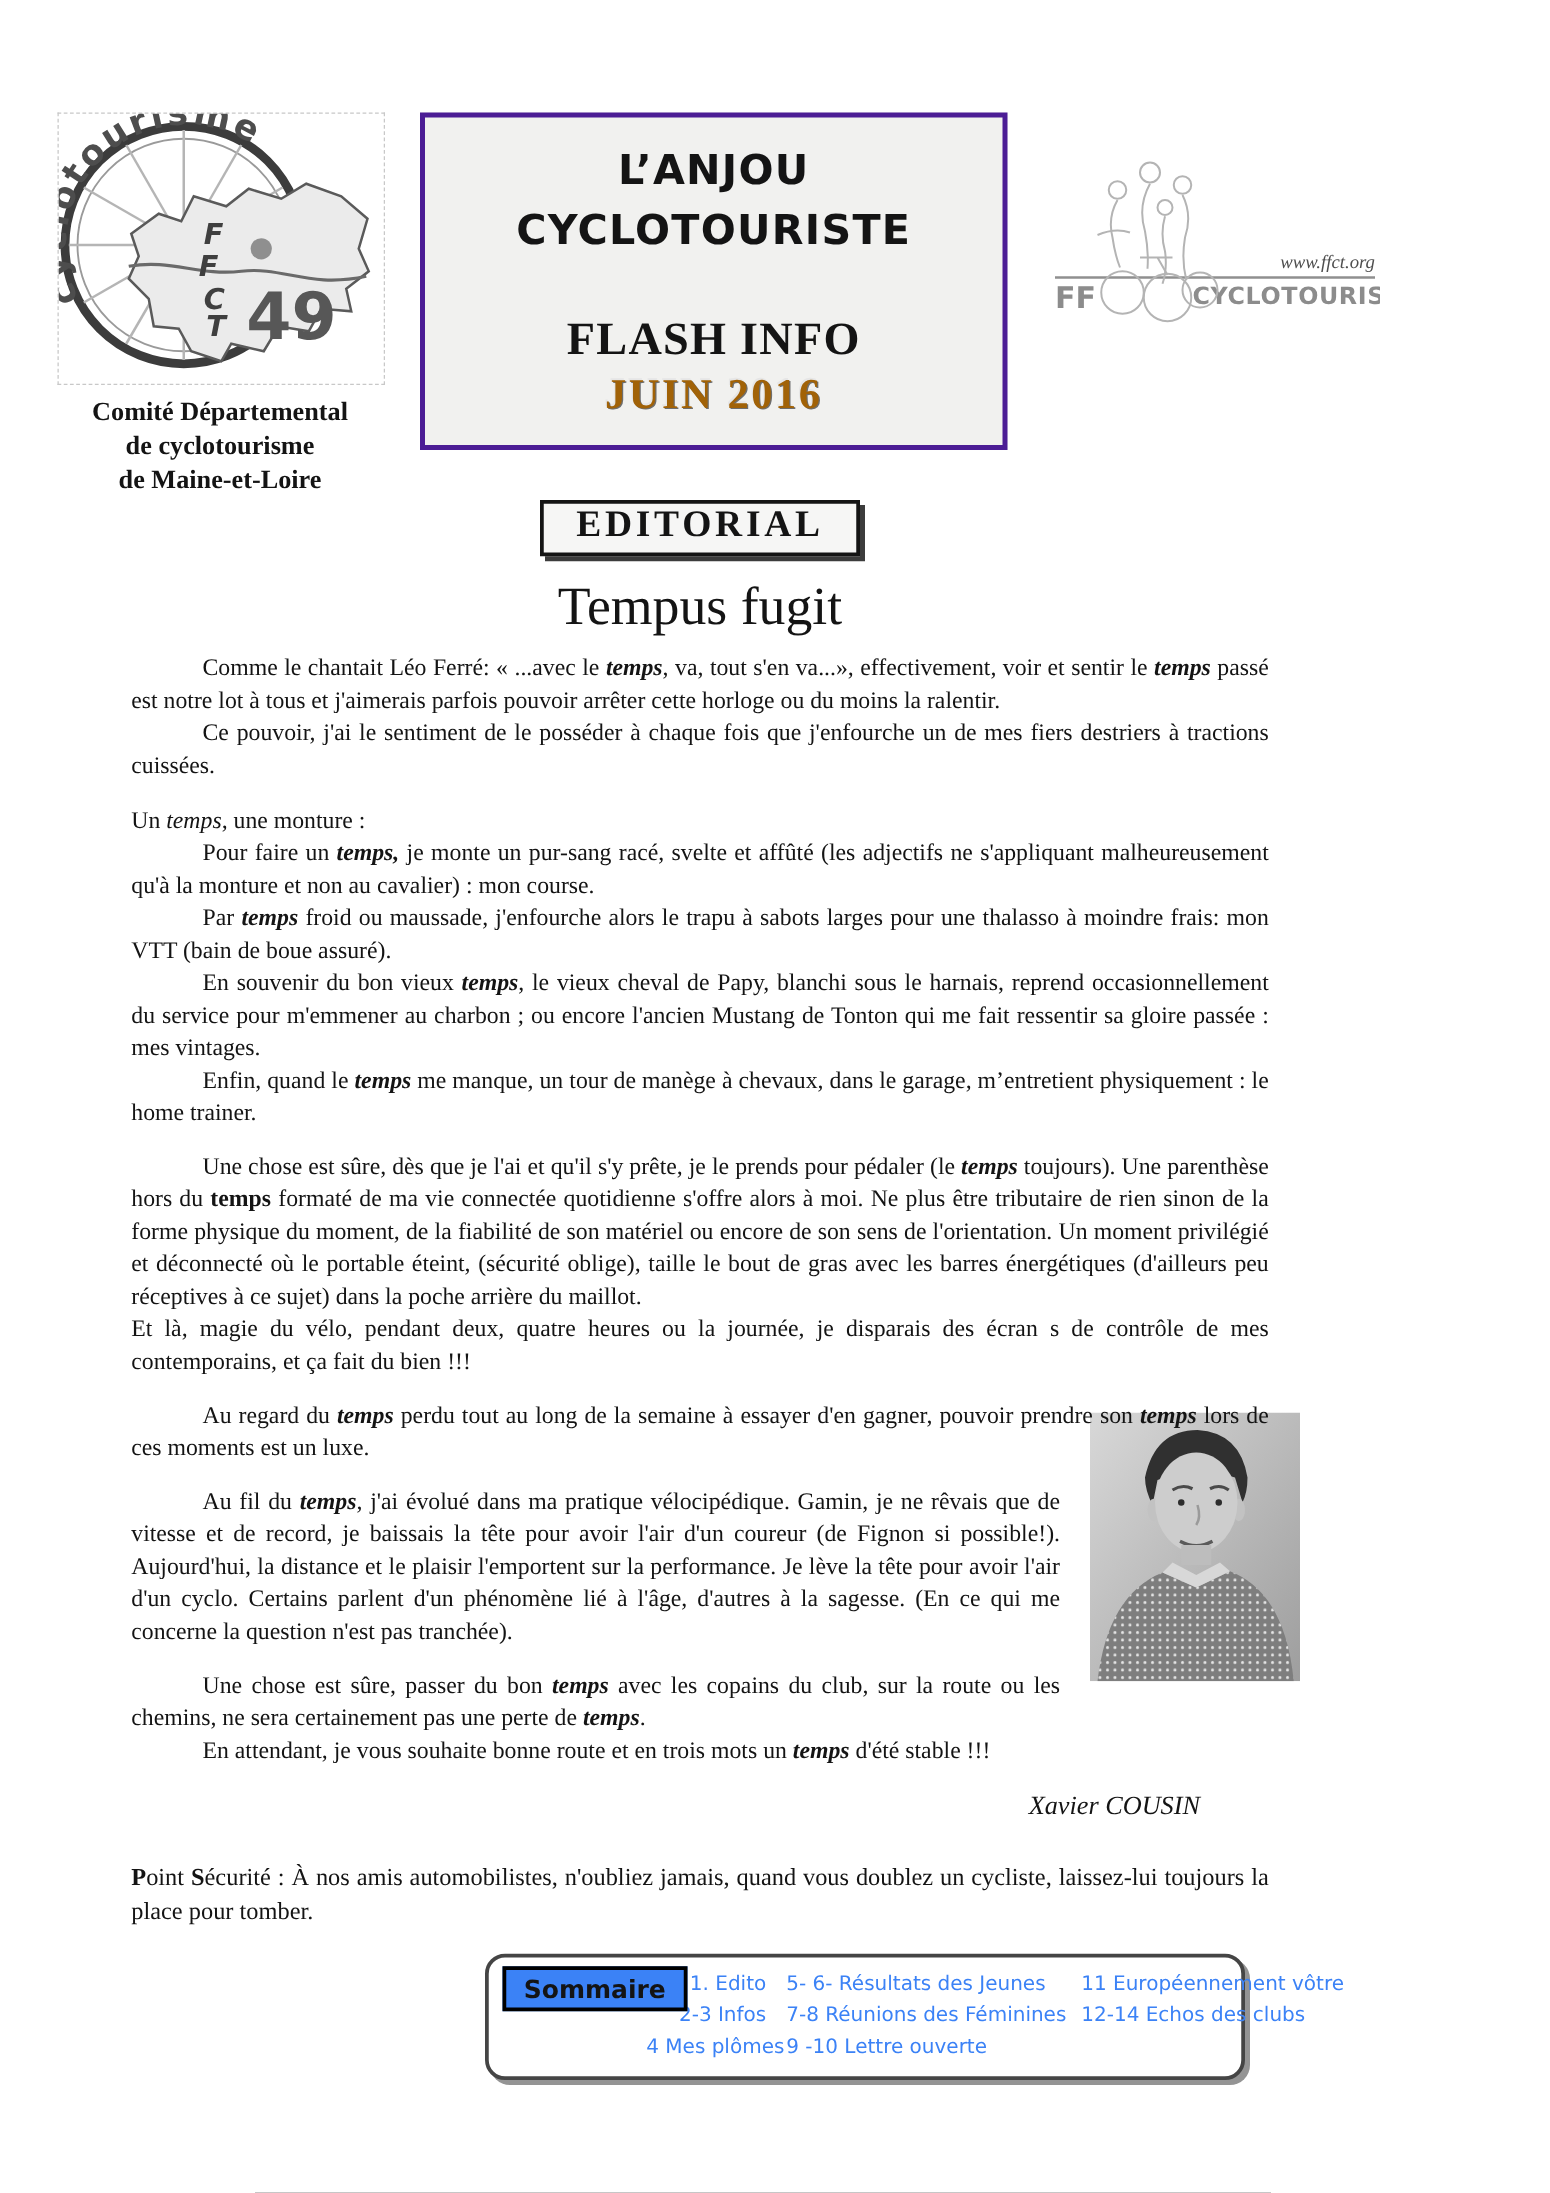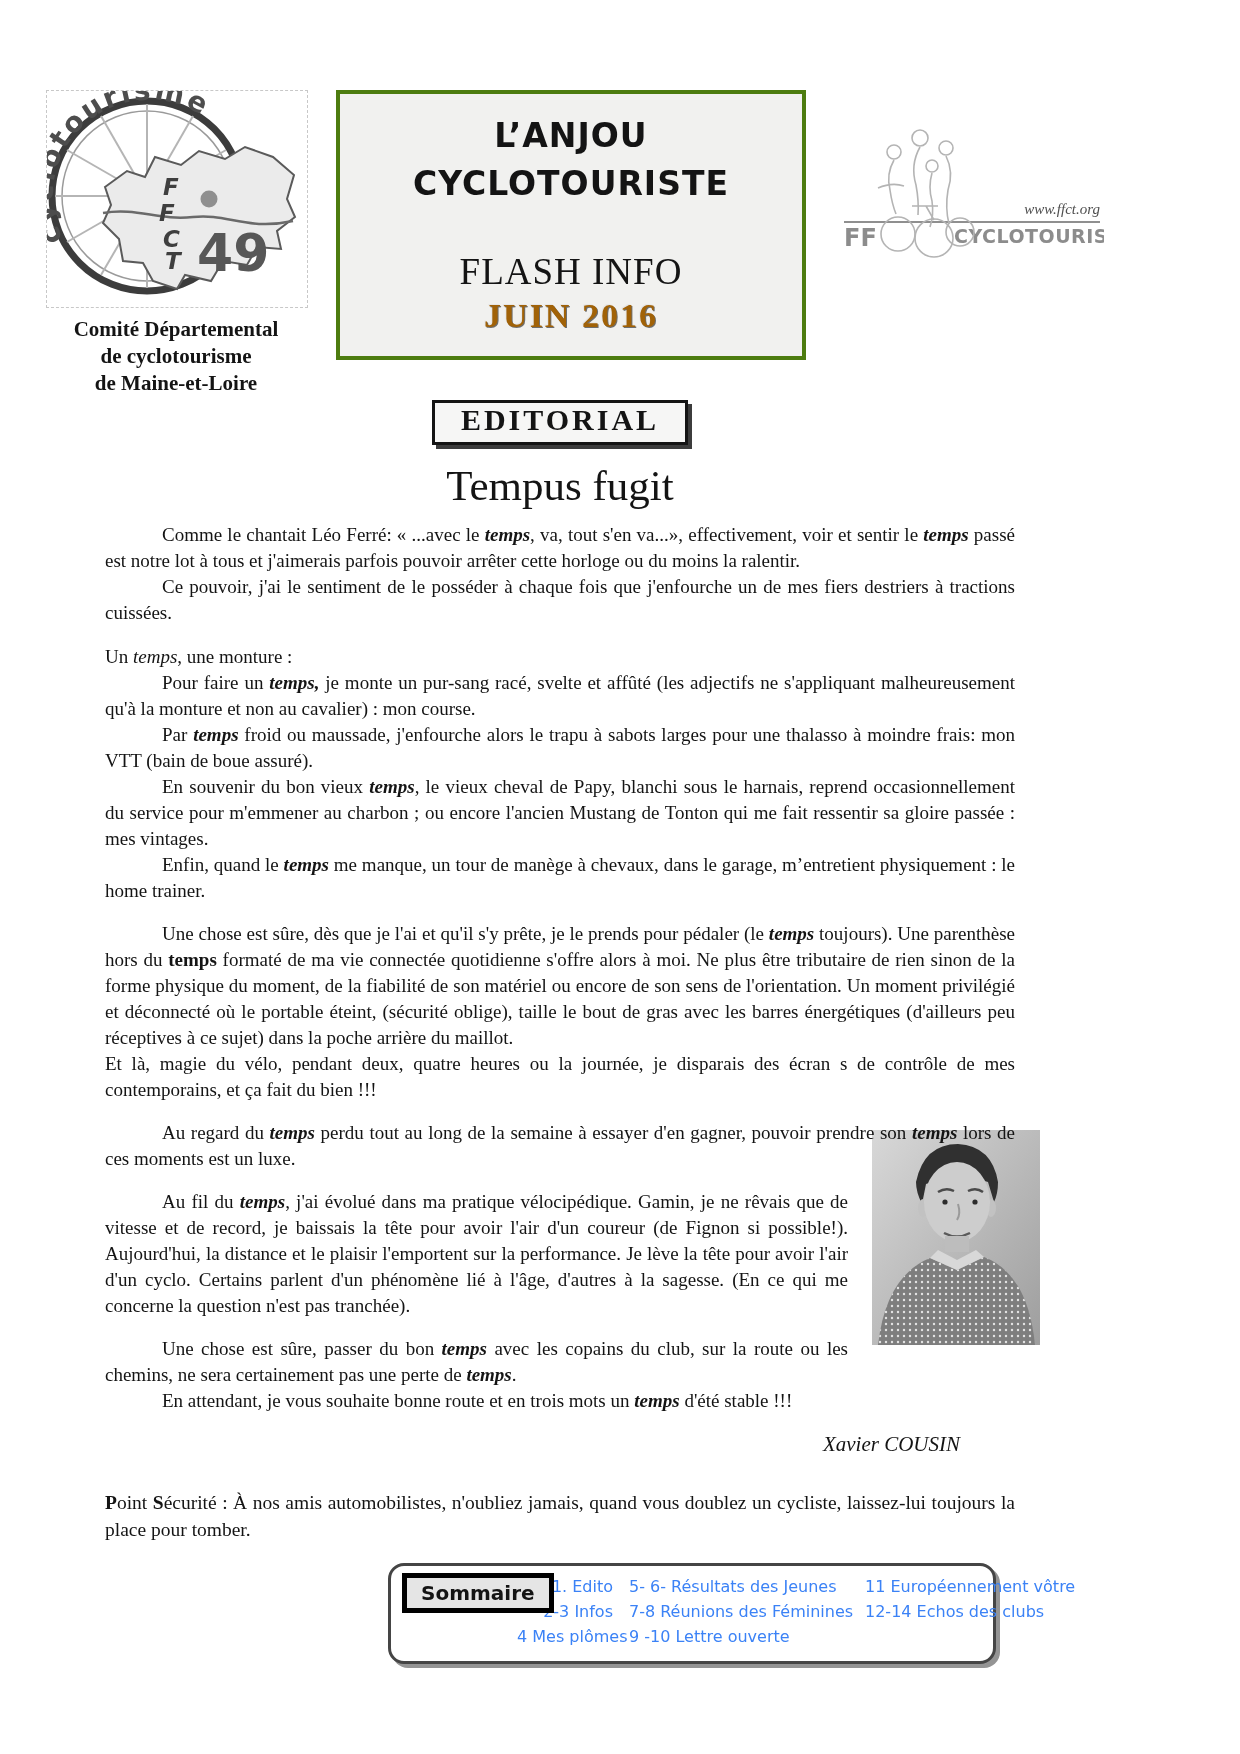--- a/index.html
+++ b/index.html
@@ -5,24 +5,24 @@
   html,body{margin:0;padding:0;background:#9a9a9a;}
   .page{position:relative;width:1240px;height:1754px;margin:0 auto;background:#ffffff;
         font-family:"Liberation Serif",serif;color:#141414;overflow:hidden;}
 
   
   .logo-left{position:absolute;left:46px;top:90px;width:262px;height:218px;
              border:1px dashed #c8c8c8;box-sizing:border-box;}
   .committee{position:absolute;left:34px;top:316px;width:284px;text-align:center;
              font-weight:bold;font-size:21px;line-height:27px;}
   .title-box{position:absolute;left:336px;top:90px;width:462px;height:262px;
-             background:#f1f1ef;border:4px solid #4d7c0f;text-align:center;box-sizing:content-box;}
+             background:#f1f1ef;border:4px solid #4c1d95;text-align:center;box-sizing:content-box;}
   .tb1{font-family:"DejaVu Sans",sans-serif;font-weight:bold;font-size:33px;letter-spacing:1px;line-height:48px;}
   .tb1.first{margin-top:18px;}
-  .tb2{font-size:37px;font-weight:normal;margin-top:42px;letter-spacing:1px;}
+  .tb2{font-size:37px;font-weight:bold;margin-top:42px;letter-spacing:1px;}
   .tb3{font-size:34px;font-weight:bold;color:#a16207;margin-top:4px;letter-spacing:2px;
        text-shadow:1px 1px 0 #6e6e6e,-1px -1px 0 #e6e6e6;}
   .ffct{position:absolute;left:842px;top:110px;width:262px;height:152px;}
   svg{display:block;}
 
   
   .content{margin:400px 0 0 105px;width:910px;}
   .ed-wrap{text-align:center;margin:4px 0 0;}
   .ed-box{display:inline-block;border:3px solid #141414;background:#f6f6f5;
           box-shadow:4px 4px 0 #3c3c3c;padding:0 26px 5px;font-weight:bold;
@@ -33,21 +33,21 @@
   .gap{margin-top:17px;}
   .gapbig{margin-top:18px;}
   .photo-float{float:right;width:168px;height:215px;margin:-42px -25px 10px 24px;}
   .signature{text-align:right;padding-right:55px;font-style:italic;font-size:21px;margin-top:18px;}
   .security{margin-top:32px;font-size:19.5px;line-height:27px;text-align:justify;margin-right:0;}
 
   
   .sommaire{position:relative;margin:16px 0 0 283px;width:608px;box-sizing:border-box;
             border:3px solid #454545;border-radius:16px;box-shadow:4px 4px 0 #949494;
             padding:10px 12px 14px 126px;min-height:100px;background:#fff;}
-  .som-label{position:absolute;left:11px;top:7px;border:5px solid #000000;background:#e5e5e5;
+  .som-label{position:absolute;left:11px;top:7px;border:3px solid #000000;background:#3b82f6;
              padding:3px 14px;font-family:"DejaVu Sans",sans-serif;font-weight:bold;font-size:20px;}
   .som-grid{display:grid;grid-template-columns:96px 220px auto;column-gap:16px;row-gap:4px;
             font-family:"DejaVu Sans",sans-serif;font-size:16px;line-height:21px;color:#3b82f6;}
   .som-grid .c1{text-align:right;white-space:nowrap;}
   .som-grid .cell{white-space:nowrap;}
 </style>
 </head>
 <body>
 
 <div class="page">

